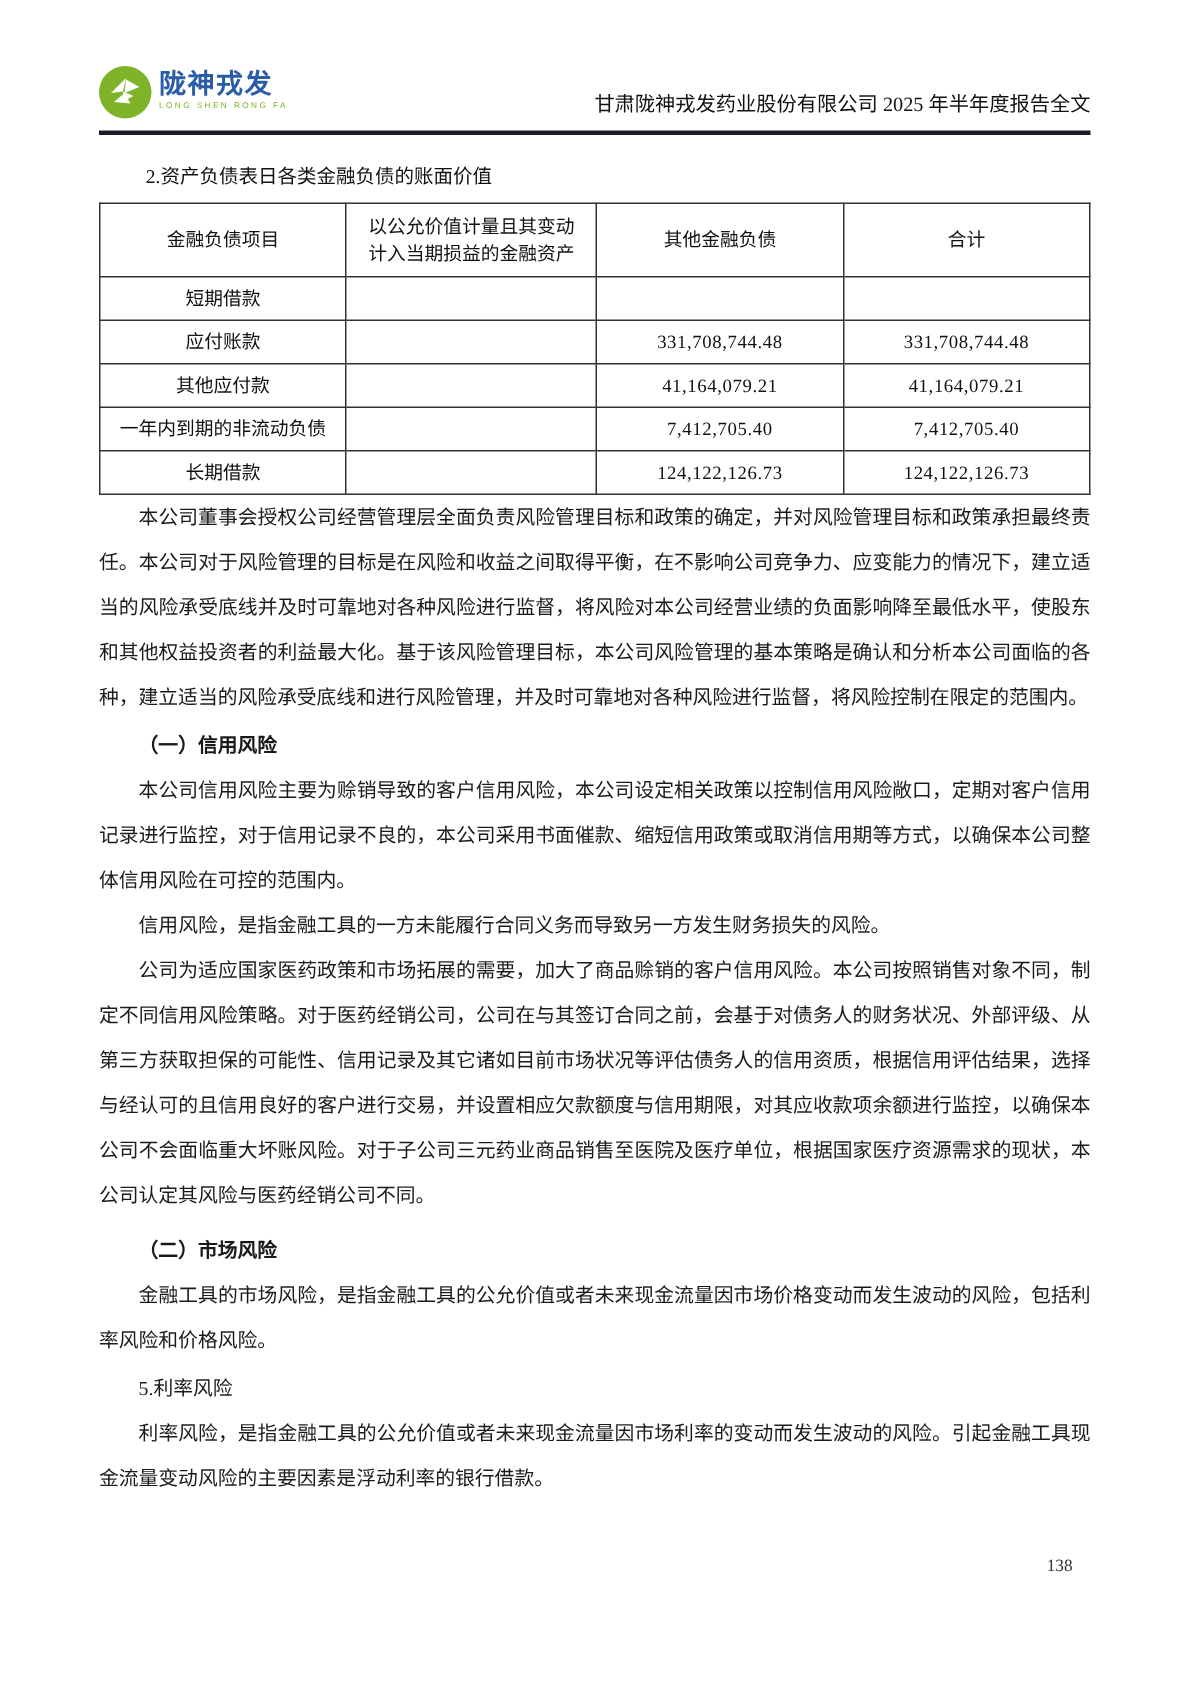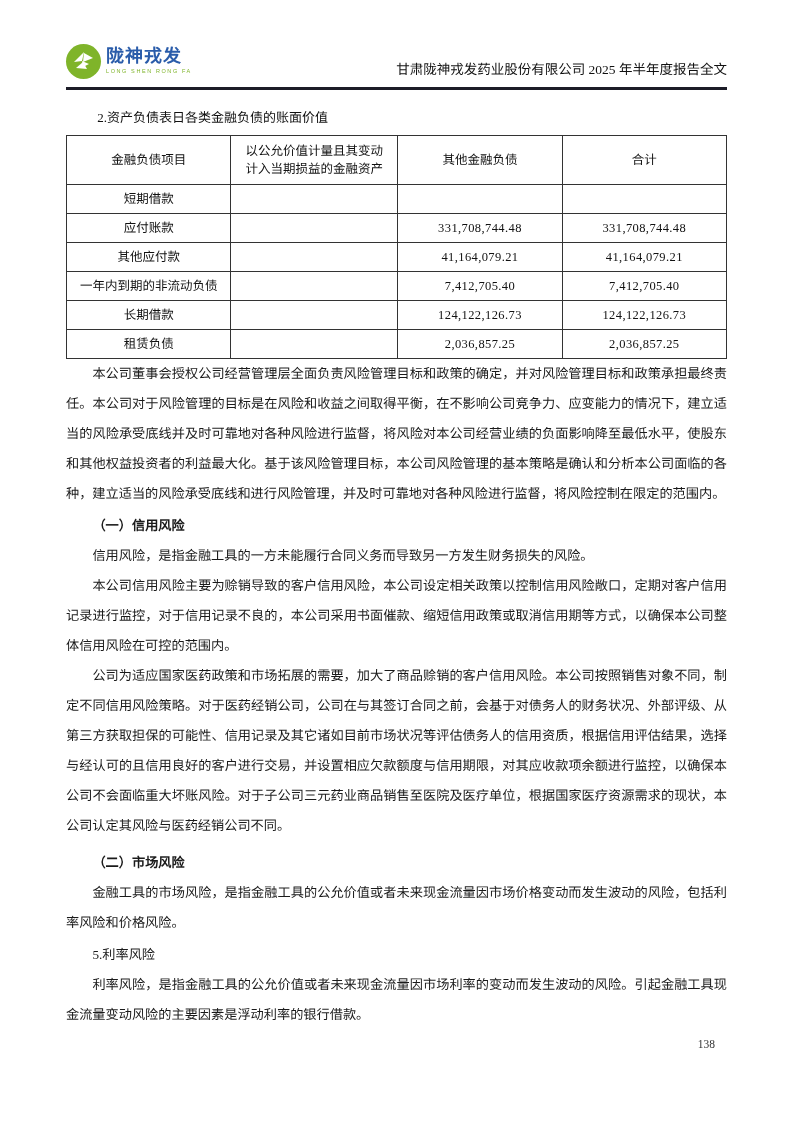--- a/index.html
+++ b/index.html
@@ -135,34 +135,28 @@
         <td class="num"></td>
         <td class="num">7,412,705.40</td>
         <td class="num">7,412,705.40</td>
       </tr>
       <tr>
         <td class="lbl">长期借款</td>
         <td class="num"></td>
         <td class="num">124,122,126.73</td>
         <td class="num">124,122,126.73</td>
       </tr>
-      <tr>
-        <td class="lbl">租赁负债</td>
-        <td class="num"></td>
-        <td class="num">2,036,857.25</td>
-        <td class="num">2,036,857.25</td>
-      </tr>
     </tbody>
   </table>
 
   <div class="bodytext">
     <p class="para">本公司董事会授权公司经营管理层全面负责风险管理目标和政策的确定，并对风险管理目标和政策承担最终责任。本公司对于风险管理的目标是在风险和收益之间取得平衡，在不影响公司竞争力、应变能力的情况下，建立适当的风险承受底线并及时可靠地对各种风险进行监督，将风险对本公司经营业绩的负面影响降至最低水平，使股东和其他权益投资者的利益最大化。基于该风险管理目标，本公司风险管理的基本策略是确认和分析本公司面临的各种，建立适当的风险承受底线和进行风险管理，并及时可靠地对各种风险进行监督，将风险控制在限定的范围内。</p>
     <p class="heading gap-sm">（一）信用风险</p>
+    <p class="para">本公司信用风险主要为赊销导致的客户信用风险，本公司设定相关政策以控制信用风险敞口，定期对客户信用记录进行监控，对于信用记录不良的，本公司采用书面催款、缩短信用政策或取消信用期等方式，以确保本公司整体信用风险在可控的范围内。</p>
     <p class="para">信用风险，是指金融工具的一方未能履行合同义务而导致另一方发生财务损失的风险。</p>
-    <p class="para">本公司信用风险主要为赊销导致的客户信用风险，本公司设定相关政策以控制信用风险敞口，定期对客户信用记录进行监控，对于信用记录不良的，本公司采用书面催款、缩短信用政策或取消信用期等方式，以确保本公司整体信用风险在可控的范围内。</p>
     <p class="para">公司为适应国家医药政策和市场拓展的需要，加大了商品赊销的客户信用风险。本公司按照销售对象不同，制定不同信用风险策略。对于医药经销公司，公司在与其签订合同之前，会基于对债务人的财务状况、外部评级、从第三方获取担保的可能性、信用记录及其它诸如目前市场状况等评估债务人的信用资质，根据信用评估结果，选择与经认可的且信用良好的客户进行交易，并设置相应欠款额度与信用期限，对其应收款项余额进行监控，以确保本公司不会面临重大坏账风险。对于子公司三元药业商品销售至医院及医疗单位，根据国家医疗资源需求的现状，本公司认定其风险与医药经销公司不同。</p>
     <p class="heading gap-lg">（二）市场风险</p>
     <p class="para">金融工具的市场风险，是指金融工具的公允价值或者未来现金流量因市场价格变动而发生波动的风险，包括利率风险和价格风险。</p>
     <p class="subheading gap-sm">5.利率风险</p>
     <p class="para">利率风险，是指金融工具的公允价值或者未来现金流量因市场利率的变动而发生波动的风险。引起金融工具现金流量变动风险的主要因素是浮动利率的银行借款。</p>
   </div>
 
   <div class="pageno">138</div>
 
 </div>

